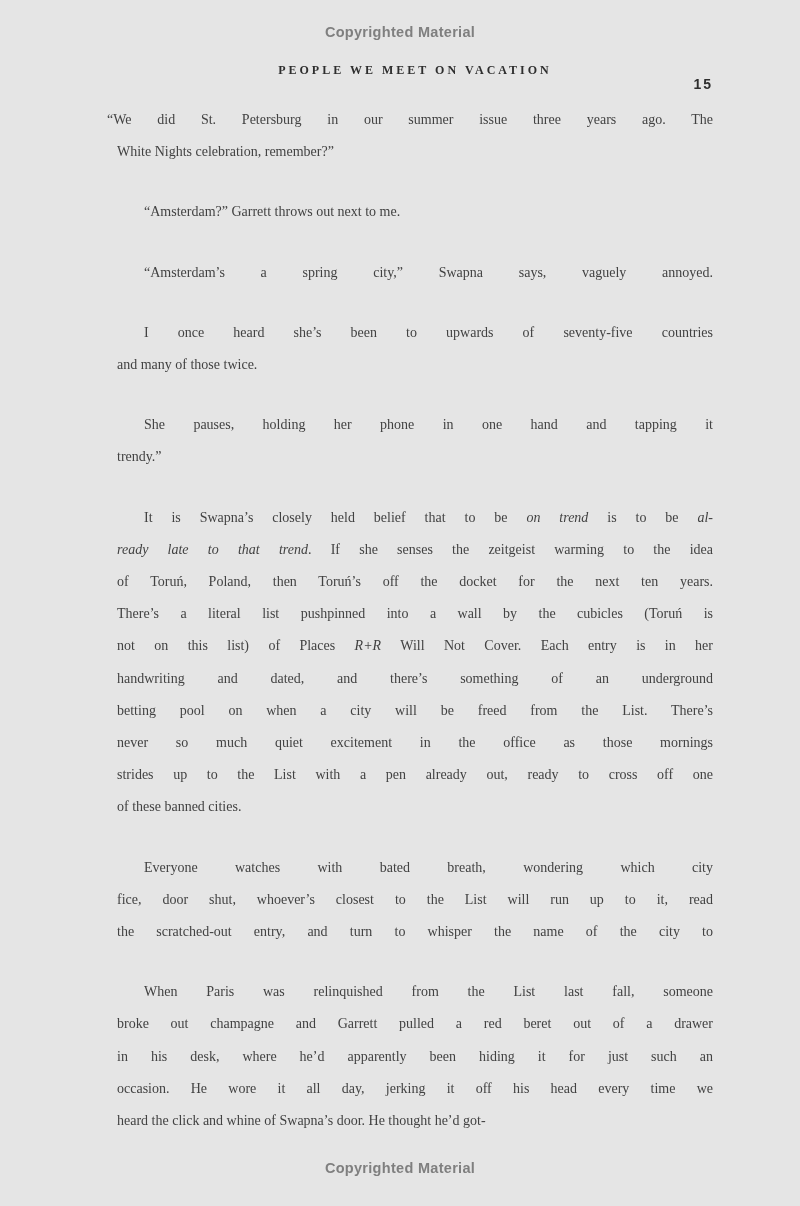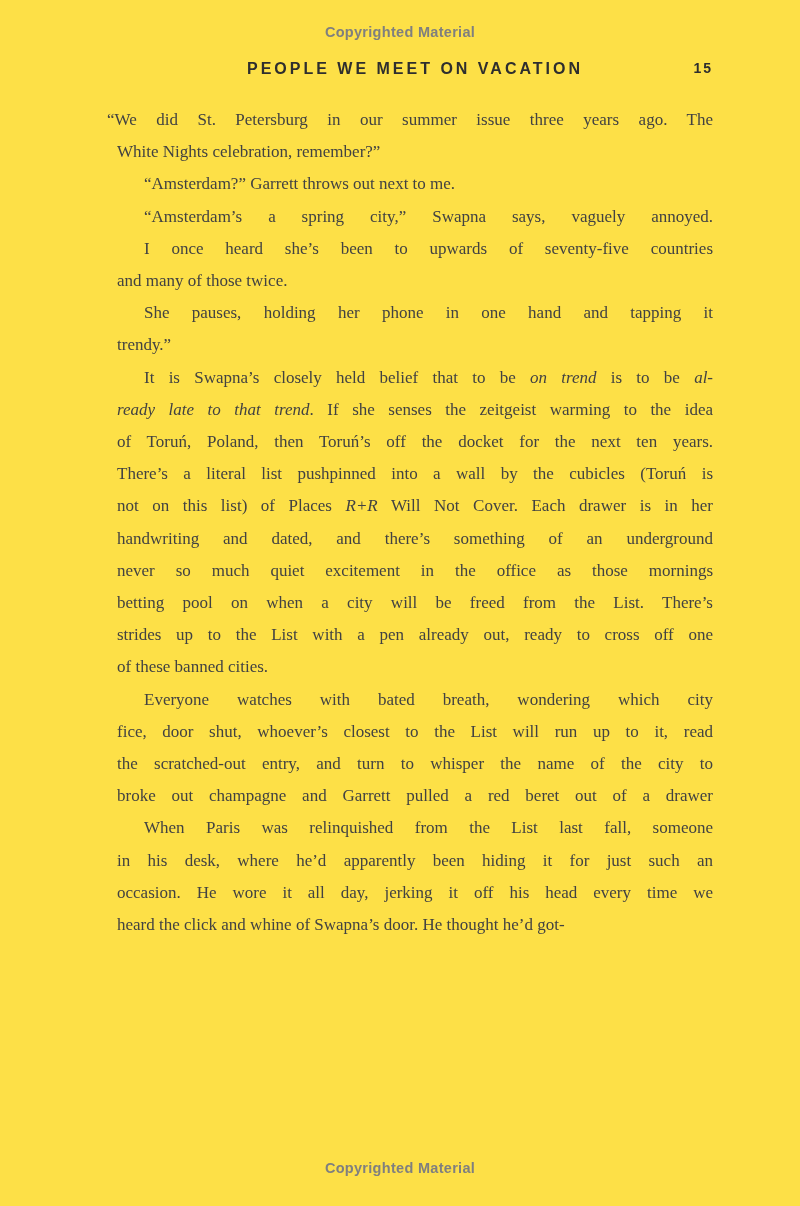--- a/index.html
+++ b/index.html
@@ -4,21 +4,21 @@
 <style>
   html, body {
     margin: 0;
     padding: 0;
     background: #ffffff;
   }
   #page {
     position: relative;
     width: 800px;
     height: 1206px;
-    background: #fde047;
+    background: #e5e5e5;
     overflow: hidden;
   }
   .notice {
     position: absolute;
     left: 0;
     width: 100%;
     text-align: center;
     font-family: "Liberation Sans", sans-serif;
     font-weight: bold;
     font-size: 14.5px;
@@ -30,56 +30,56 @@
 
   #running-head-row {
     position: absolute;
     left: 117px;
     top: 60px;
     width: 596px;
     text-align: center;
   }
   #running-head {
     display: inline-block;
-    font-family: Liberation Sans, sans-serif;
+    font-family: Liberation Serif, serif;
     font-weight: bold;
-    font-size: 16px;
+    font-size: 12px;
     letter-spacing: 3px;
     color: #2e2e2e;
     white-space: nowrap;
   }
   #page-number {
     position: absolute;
     right: 0;
-    top: 0;
+    top: 16px;
     font-family: "Liberation Sans", sans-serif;
     font-weight: bold;
     font-size: 14px;
     letter-spacing: 2px;
     color: #2e2e2e;
   }
 
   #body-text {
     position: absolute;
     left: 117px;
     top: 104px;
     width: 596px;
   }
   .line {
     font-family: "Liberation Serif", serif;
-    font-size: 17px;
+    font-size: 14px;
     line-height: 32.2px;
     color: #424242;
     white-space: normal;
   }
   .line.justify {
     text-align: justify;
     text-align-last: justify;
   }
-  .line.indent { padding-left: 27px; }
+  .line.indent { padding-left: 27px; margin-top: 28px; }
   .line.hang { text-indent: -10px; }
   .line .i { font-style: italic; }
 </style>
 </head>
 <body>
 
 <div id="page">
   <div class="notice top">Copyrighted Material</div>
 
   <div id="running-head-row">
@@ -93,30 +93,30 @@
       <div class="line indent"><span>“Amsterdam?” Garrett throws out next to me.</span></div>
       <div class="line justify indent"><span>“Amsterdam’s a spring city,” Swapna says, vaguely annoyed.</span></div>
       <div class="line justify indent"><span>I once heard she’s been to upwards of seventy-five countries</span></div>
       <div class="line"><span>and many of those twice.</span></div>
       <div class="line justify indent"><span>She pauses, holding her phone in one hand and tapping it</span></div>
       <div class="line"><span>trendy.”</span></div>
       <div class="line justify indent"><span>It is Swapna’s closely held belief that to be </span><span class="i">on trend</span><span> is to be </span><span class="i">al-</span></div>
       <div class="line justify"><span class="i">ready late to that trend</span><span>. If she senses the zeitgeist warming to the idea</span></div>
       <div class="line justify"><span>of Toruń, Poland, then Toruń’s off the docket for the next ten years.</span></div>
       <div class="line justify"><span>There’s a literal list pushpinned into a wall by the cubicles (Toruń is</span></div>
-      <div class="line justify"><span>not on this list) of Places </span><span class="i">R+R</span><span> Will Not Cover. Each drawer is in her</span></div>
+      <div class="line justify"><span>not on this list) of Places </span><span class="i">R+R</span><span> Will Not Cover. Each entry is in her</span></div>
       <div class="line justify"><span>handwriting and dated, and there’s something of an underground</span></div>
+      <div class="line justify"><span>betting pool on when a city will be freed from the List. There’s</span></div>
       <div class="line justify"><span>never so much quiet excitement in the office as those mornings</span></div>
-      <div class="line justify"><span>betting pool on when a city will be freed from the List. There’s</span></div>
       <div class="line justify"><span>strides up to the List with a pen already out, ready to cross off one</span></div>
       <div class="line"><span>of these banned cities.</span></div>
       <div class="line justify indent"><span>Everyone watches with bated breath, wondering which city</span></div>
       <div class="line justify"><span>fice, door shut, whoever’s closest to the List will run up to it, read</span></div>
       <div class="line justify"><span>the scratched-out entry, and turn to whisper the name of the city to</span></div>
+      <div class="line justify indent"><span>When Paris was relinquished from the List last fall, someone</span></div>
       <div class="line justify"><span>broke out champagne and Garrett pulled a red beret out of a drawer</span></div>
-      <div class="line justify indent"><span>When Paris was relinquished from the List last fall, someone</span></div>
       <div class="line justify"><span>in his desk, where he’d apparently been hiding it for just such an</span></div>
       <div class="line justify"><span>occasion. He wore it all day, jerking it off his head every time we</span></div>
       <div class="line"><span>heard the click and whine of Swapna’s door. He thought he’d got-</span></div>
     </div>
 
   <div class="notice bottom">Copyrighted Material</div>
 </div>
 
 </body></html>

